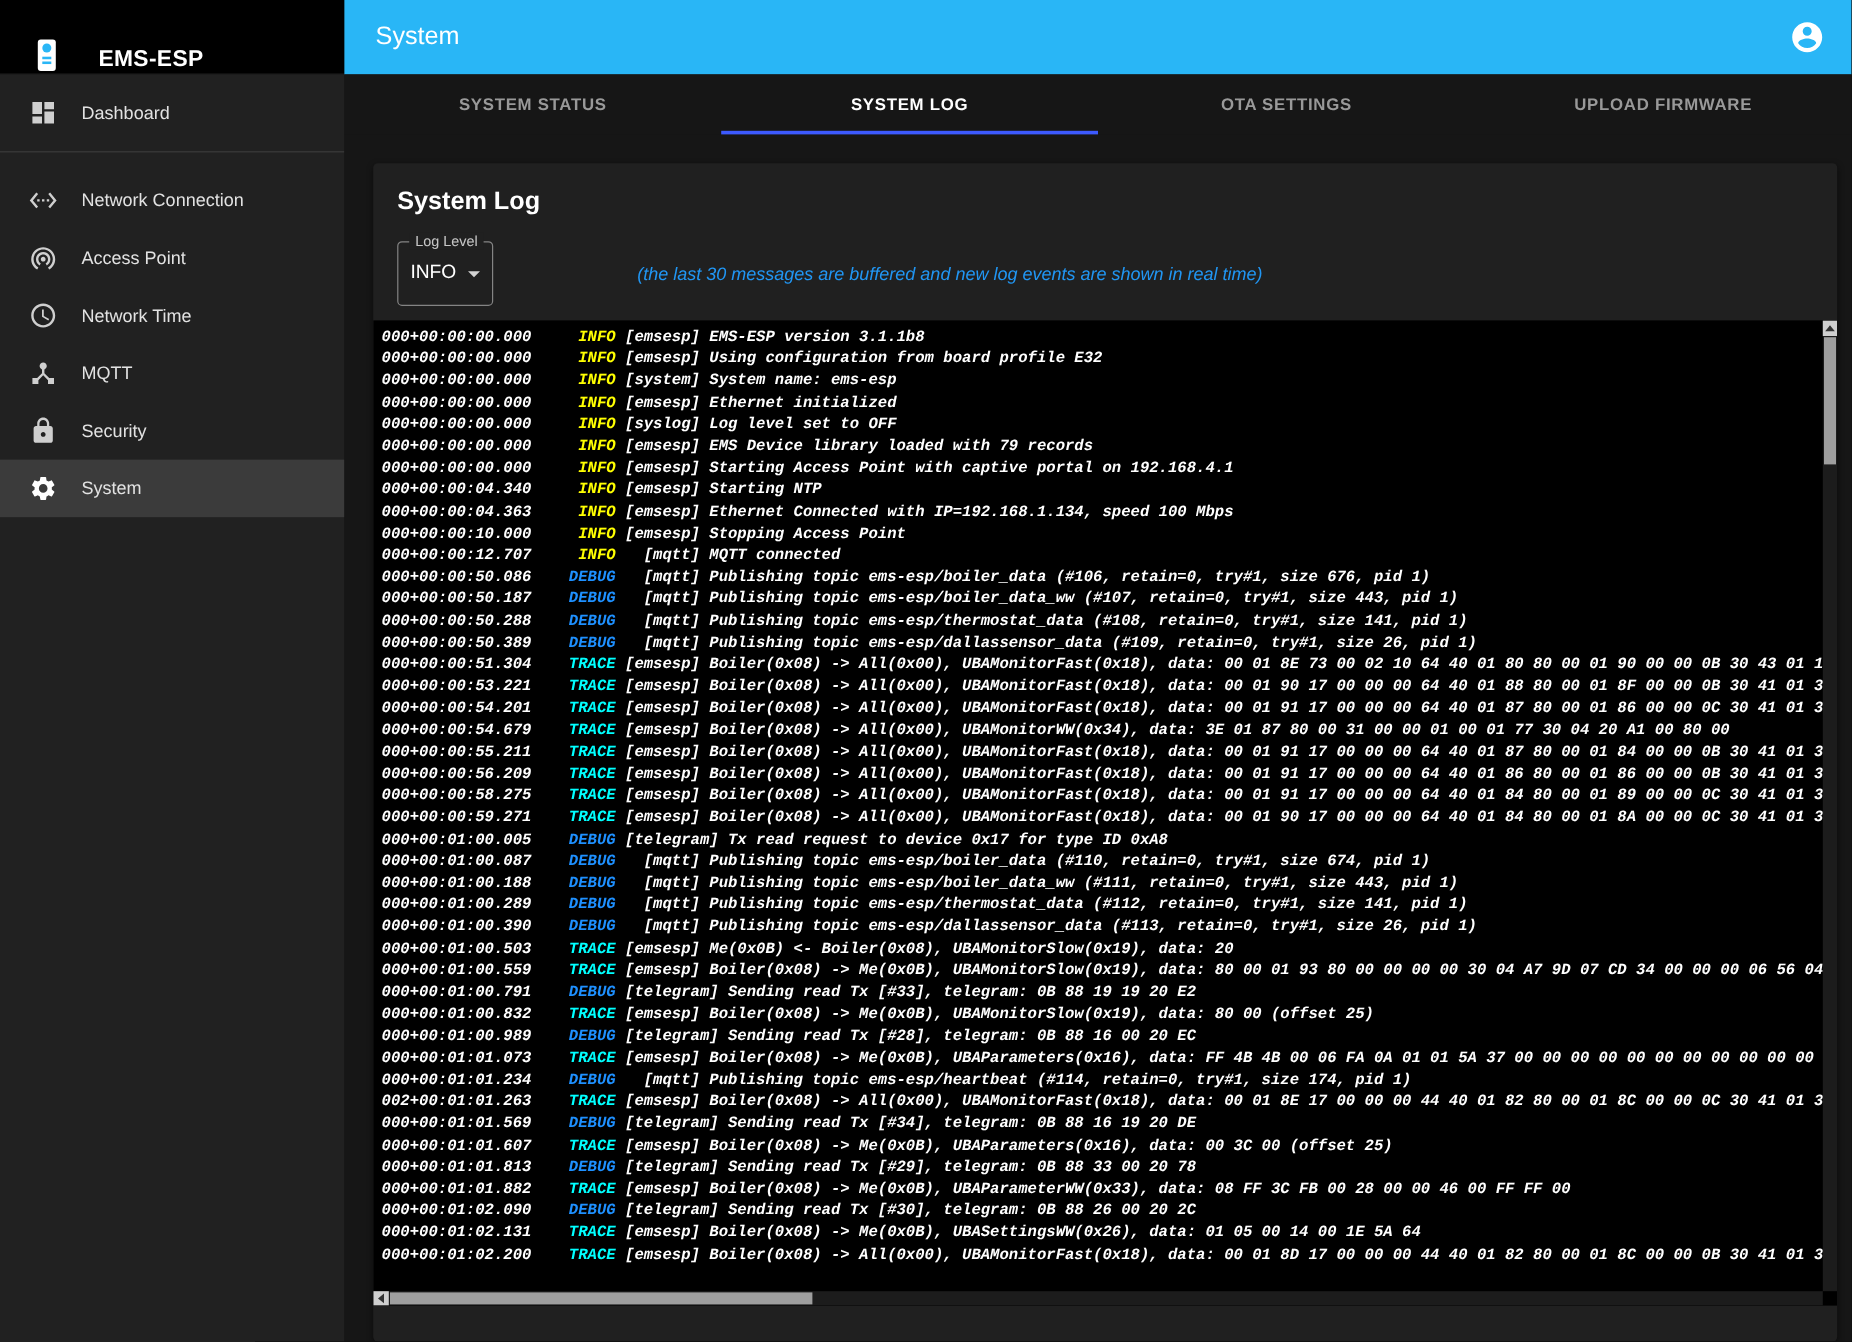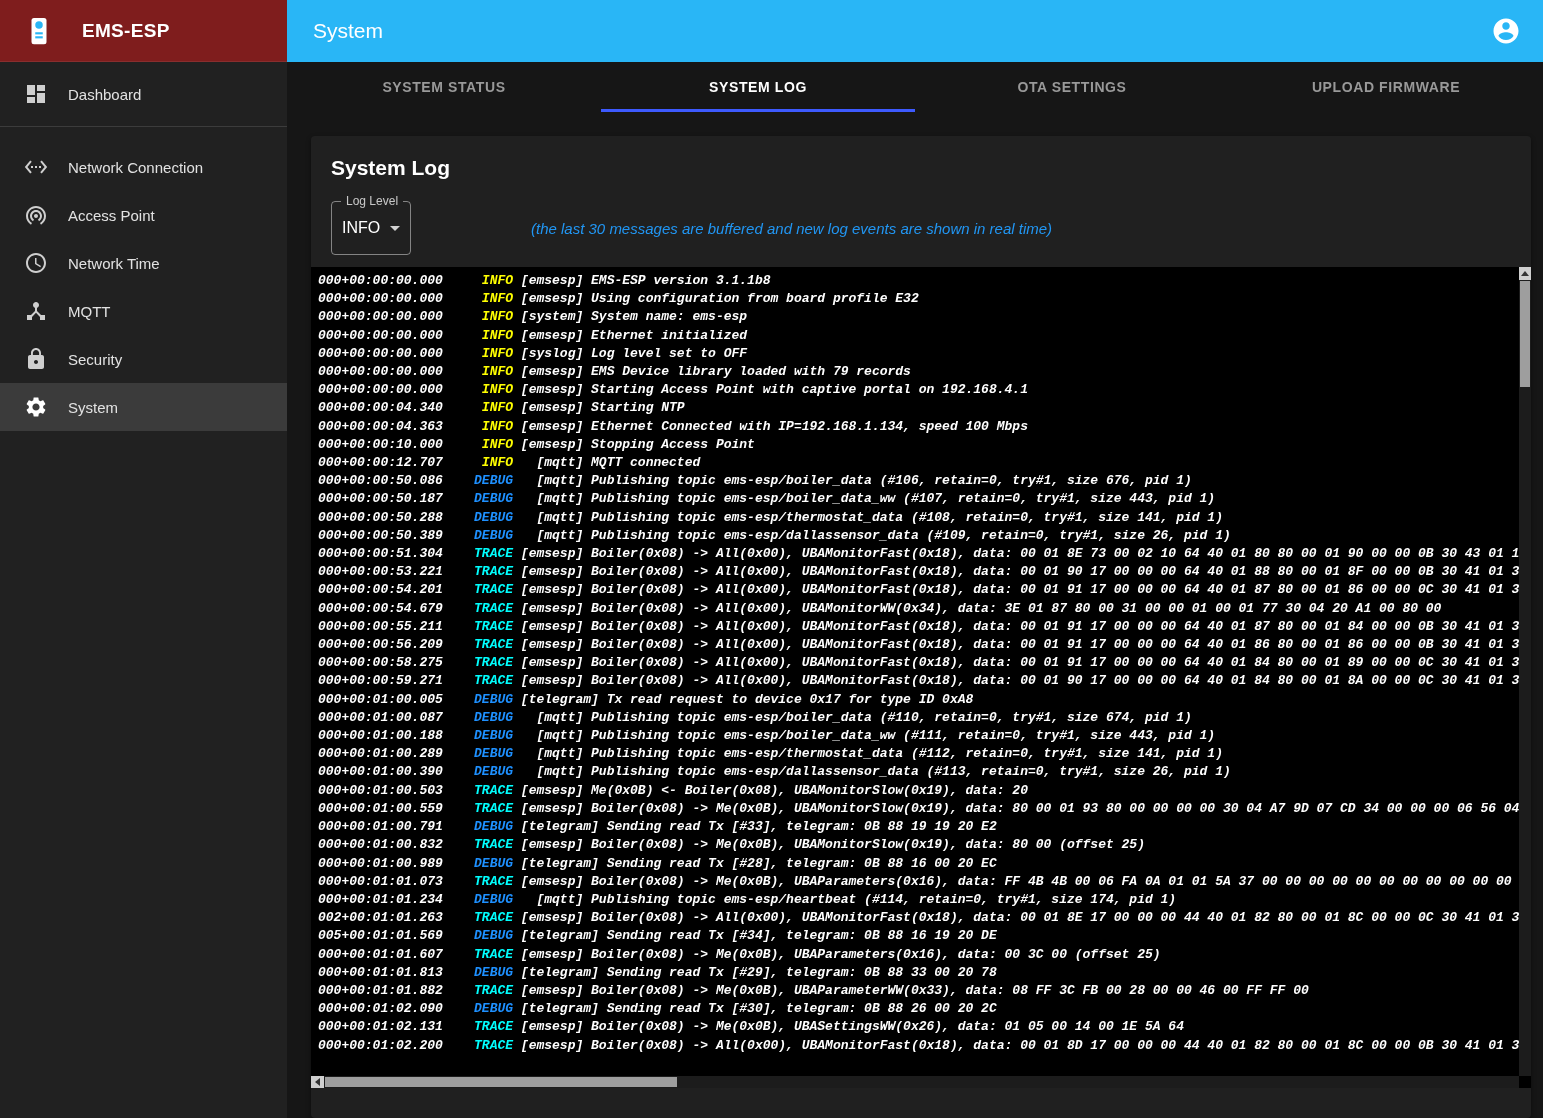--- a/index.html
+++ b/index.html
@@ -5,21 +5,21 @@
   * { box-sizing: border-box; margin: 0; padding: 0; }
   html, body {
     width: 1543px; height: 1118px; overflow: hidden;
     background: #161616;
     font-family: "Liberation Sans", sans-serif;
   }
   .app { display: flex; width: 100%; height: 100%; }
 
   
   .sidebar { width: 287px; flex: none; background: #212121; color: #e6e6e6; display: flex; flex-direction: column; }
-  .brand { height: 62px; flex: none; display: flex; align-items: center; gap: 28px; padding: 0 24px; background: #7f1d1d; border-bottom: 1px solid rgba(255,255,255,.08); }
+  .brand { height: 62px; flex: none; display: flex; align-items: flex-end; gap: 28px; padding: 0 24px; background: #000000; border-bottom: 1px solid rgba(255,255,255,.08); }
   .brand-title { font-size: 19px; font-weight: 700; color: #fff; letter-spacing: .3px; }
   .nav { padding-top: 8px; }
   .nav.secondary { padding-top: 16px; }
   .nav-item { height: 48px; display: flex; align-items: center; gap: 20px; padding: 0 24px; cursor: pointer; font-size: 15px; color: #e2e2e2; }
   .nav-item svg { flex: none; color: #cfcfcf; }
   .nav-item.active { background: #3b3b3b; }
   .nav-item.active svg { color: #fff; }
   .divider { height: 1px; background: rgba(255,255,255,.12); margin-top: 8px; }
 
   
@@ -191,21 +191,21 @@
               <div class="log-line"><span class="lt">000+00:01:00.289    </span><span class="lv lv-DEBUG">DEBUG</span><span class="lm">   [mqtt] Publishing topic ems-esp/thermostat_data (#112, retain=0, try#1, size 141, pid 1)</span></div>
               <div class="log-line"><span class="lt">000+00:01:00.390    </span><span class="lv lv-DEBUG">DEBUG</span><span class="lm">   [mqtt] Publishing topic ems-esp/dallassensor_data (#113, retain=0, try#1, size 26, pid 1)</span></div>
               <div class="log-line"><span class="lt">000+00:01:00.503    </span><span class="lv lv-TRACE">TRACE</span><span class="lm"> [emsesp] Me(0x0B) &lt;- Boiler(0x08), UBAMonitorSlow(0x19), data: 20</span></div>
               <div class="log-line"><span class="lt">000+00:01:00.559    </span><span class="lv lv-TRACE">TRACE</span><span class="lm"> [emsesp] Boiler(0x08) -&gt; Me(0x0B), UBAMonitorSlow(0x19), data: 80 00 01 93 80 00 00 00 00 30 04 A7 9D 07 CD 34 00 00 00 06 56 04 00</span></div>
               <div class="log-line"><span class="lt">000+00:01:00.791    </span><span class="lv lv-DEBUG">DEBUG</span><span class="lm"> [telegram] Sending read Tx [#33], telegram: 0B 88 19 19 20 E2</span></div>
               <div class="log-line"><span class="lt">000+00:01:00.832    </span><span class="lv lv-TRACE">TRACE</span><span class="lm"> [emsesp] Boiler(0x08) -&gt; Me(0x0B), UBAMonitorSlow(0x19), data: 80 00 (offset 25)</span></div>
               <div class="log-line"><span class="lt">000+00:01:00.989    </span><span class="lv lv-DEBUG">DEBUG</span><span class="lm"> [telegram] Sending read Tx [#28], telegram: 0B 88 16 00 20 EC</span></div>
               <div class="log-line"><span class="lt">000+00:01:01.073    </span><span class="lv lv-TRACE">TRACE</span><span class="lm"> [emsesp] Boiler(0x08) -&gt; Me(0x0B), UBAParameters(0x16), data: FF 4B 4B 00 06 FA 0A 01 01 5A 37 00 00 00 00 00 00 00 00 00 00 00 00 00 00</span></div>
               <div class="log-line"><span class="lt">000+00:01:01.234    </span><span class="lv lv-DEBUG">DEBUG</span><span class="lm">   [mqtt] Publishing topic ems-esp/heartbeat (#114, retain=0, try#1, size 174, pid 1)</span></div>
               <div class="log-line"><span class="lt">002+00:01:01.263    </span><span class="lv lv-TRACE">TRACE</span><span class="lm"> [emsesp] Boiler(0x08) -&gt; All(0x00), UBAMonitorFast(0x18), data: 00 01 8E 17 00 00 00 44 40 01 82 80 00 01 8C 00 00 0C 30 41 01 31 00 00</span></div>
-              <div class="log-line"><span class="lt">005+00:01:01.569    </span><span class="lv lv-DEBUG">DEBUG</span><span class="lm"> [telegram] Sending read Tx [#34], telegram: 0B 88 16 19 20 DE</span></div>
+              <div class="log-line"><span class="lt">000+00:01:01.569    </span><span class="lv lv-DEBUG">DEBUG</span><span class="lm"> [telegram] Sending read Tx [#34], telegram: 0B 88 16 19 20 DE</span></div>
               <div class="log-line"><span class="lt">000+00:01:01.607    </span><span class="lv lv-TRACE">TRACE</span><span class="lm"> [emsesp] Boiler(0x08) -&gt; Me(0x0B), UBAParameters(0x16), data: 00 3C 00 (offset 25)</span></div>
               <div class="log-line"><span class="lt">000+00:01:01.813    </span><span class="lv lv-DEBUG">DEBUG</span><span class="lm"> [telegram] Sending read Tx [#29], telegram: 0B 88 33 00 20 78</span></div>
               <div class="log-line"><span class="lt">000+00:01:01.882    </span><span class="lv lv-TRACE">TRACE</span><span class="lm"> [emsesp] Boiler(0x08) -&gt; Me(0x0B), UBAParameterWW(0x33), data: 08 FF 3C FB 00 28 00 00 46 00 FF FF 00</span></div>
               <div class="log-line"><span class="lt">000+00:01:02.090    </span><span class="lv lv-DEBUG">DEBUG</span><span class="lm"> [telegram] Sending read Tx [#30], telegram: 0B 88 26 00 20 2C</span></div>
               <div class="log-line"><span class="lt">000+00:01:02.131    </span><span class="lv lv-TRACE">TRACE</span><span class="lm"> [emsesp] Boiler(0x08) -&gt; Me(0x0B), UBASettingsWW(0x26), data: 01 05 00 14 00 1E 5A 64</span></div>
               <div class="log-line"><span class="lt">000+00:01:02.200    </span><span class="lv lv-TRACE">TRACE</span><span class="lm"> [emsesp] Boiler(0x08) -&gt; All(0x00), UBAMonitorFast(0x18), data: 00 01 8D 17 00 00 00 44 40 01 82 80 00 01 8C 00 00 0B 30 41 01 31 00 00</span></div>
             </div>
           <div class="vscroll">
             <div class="sarrow up"></div>
             <div class="vthumb"></div>

